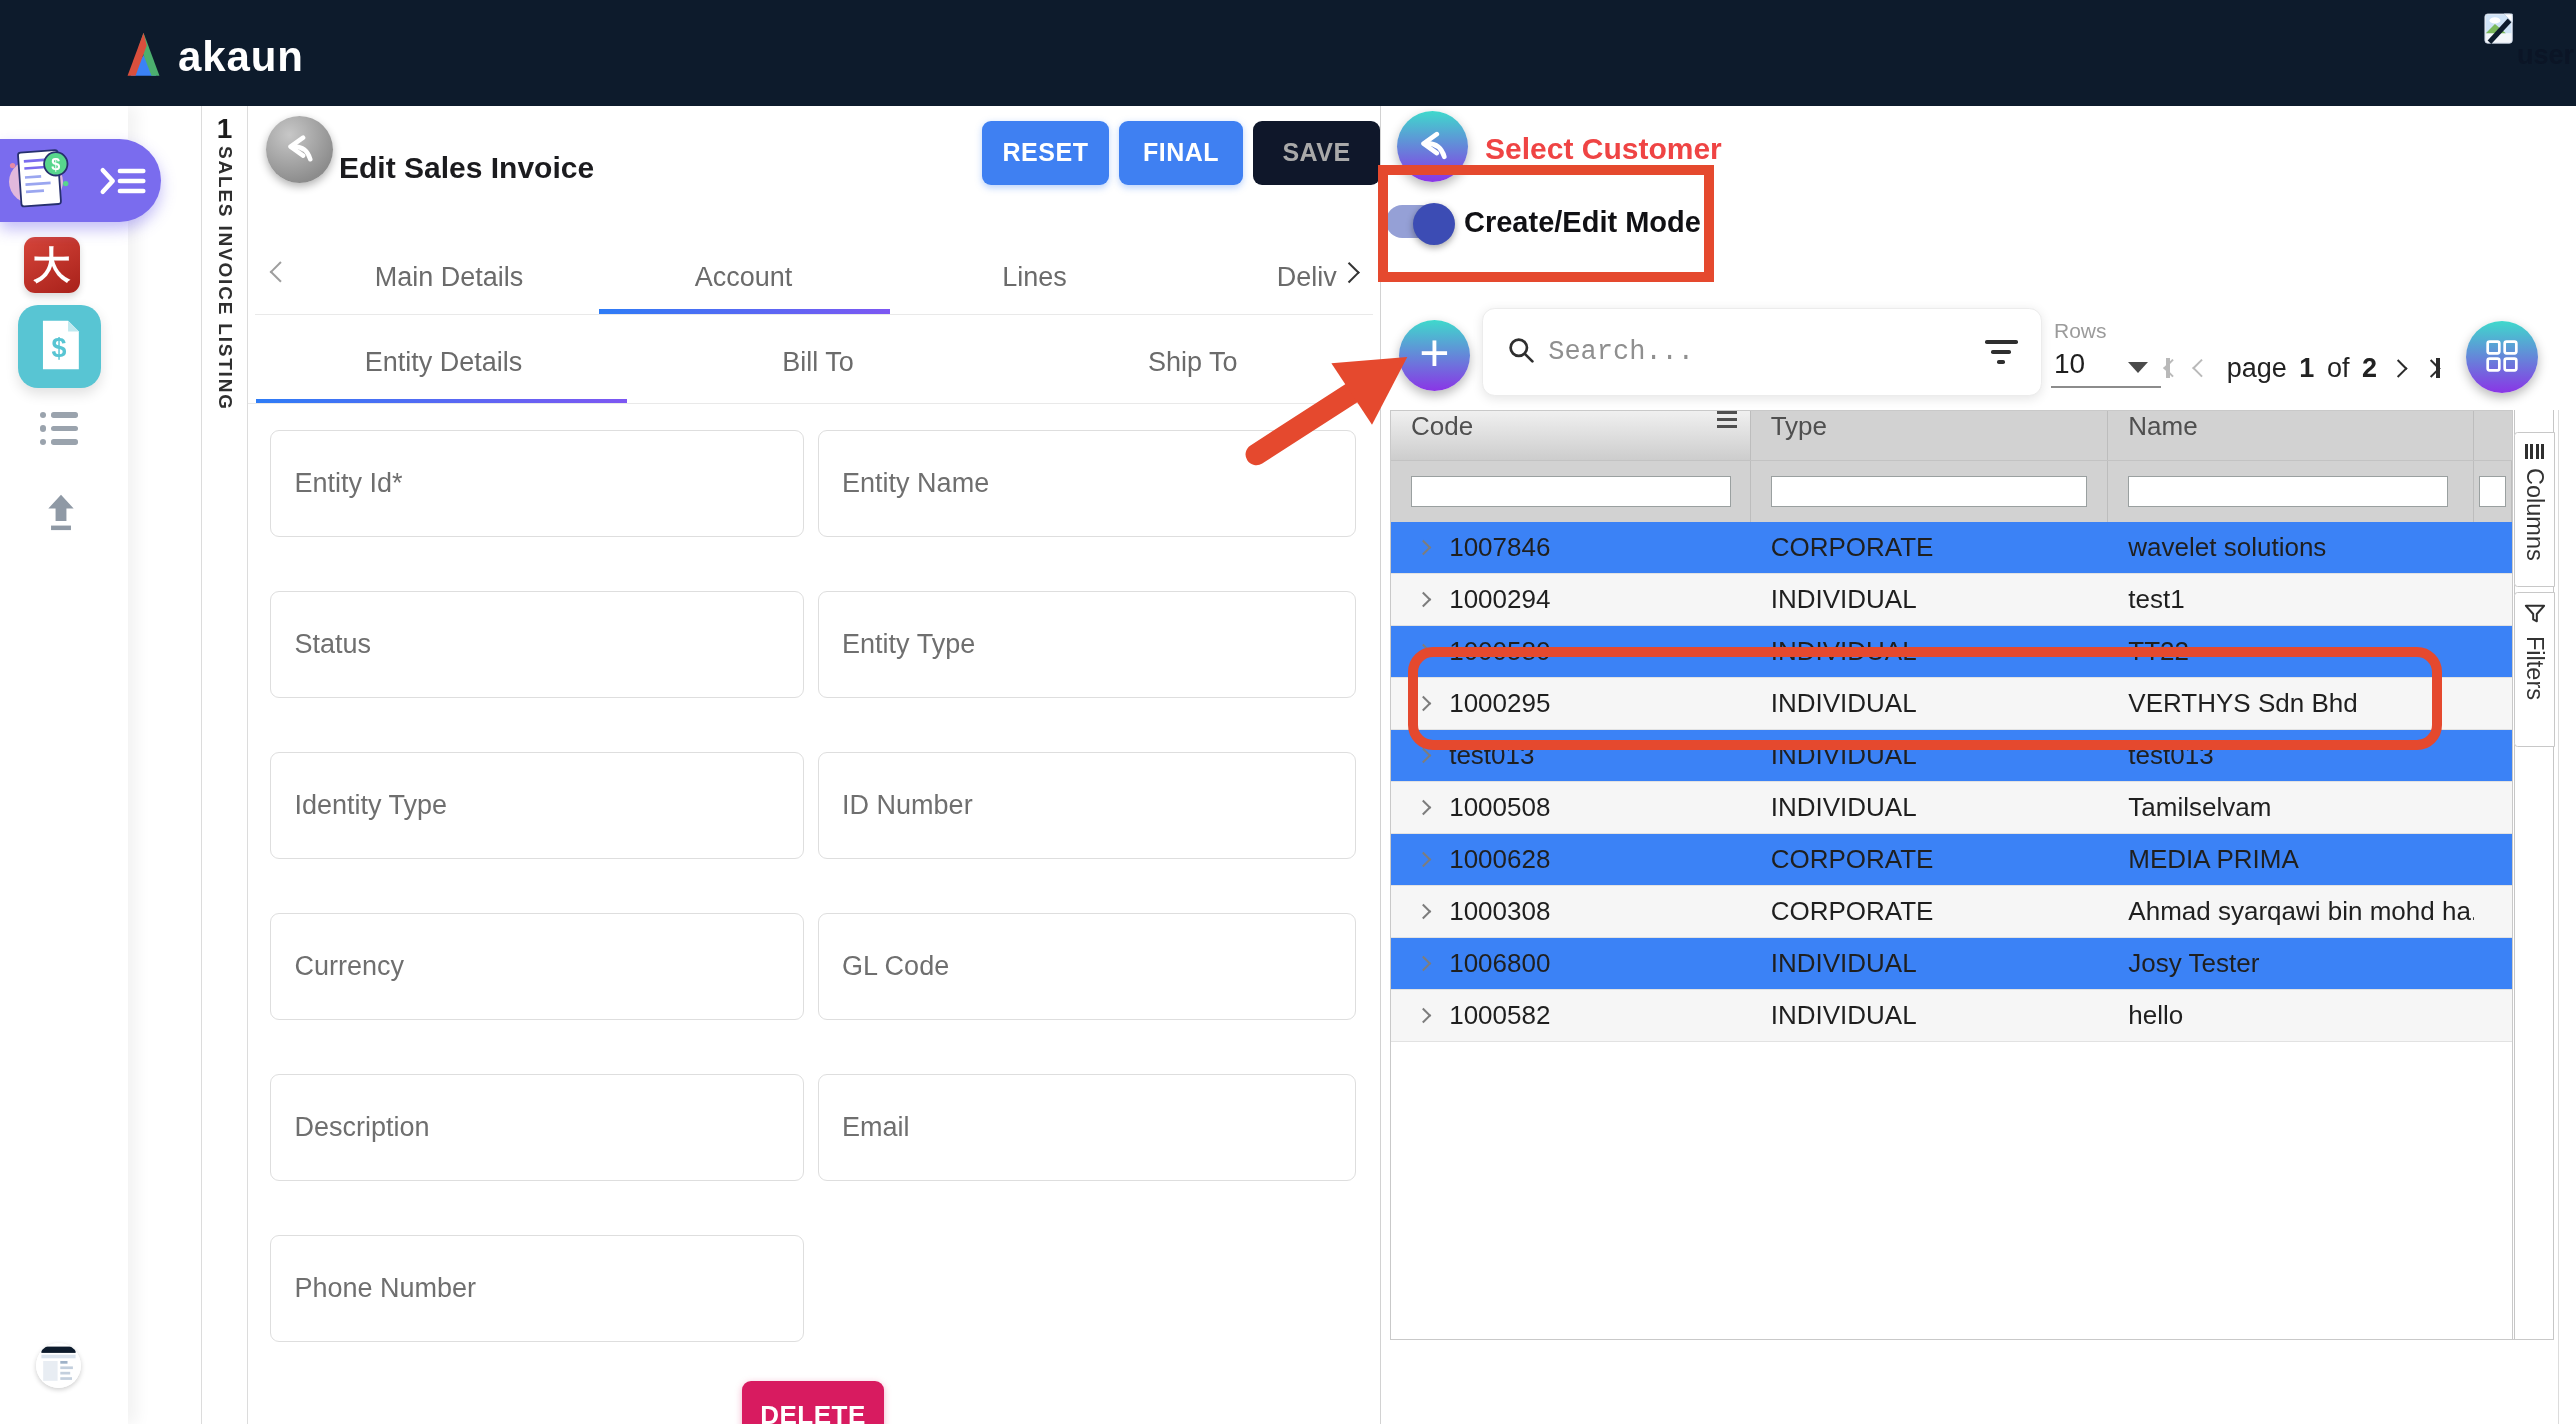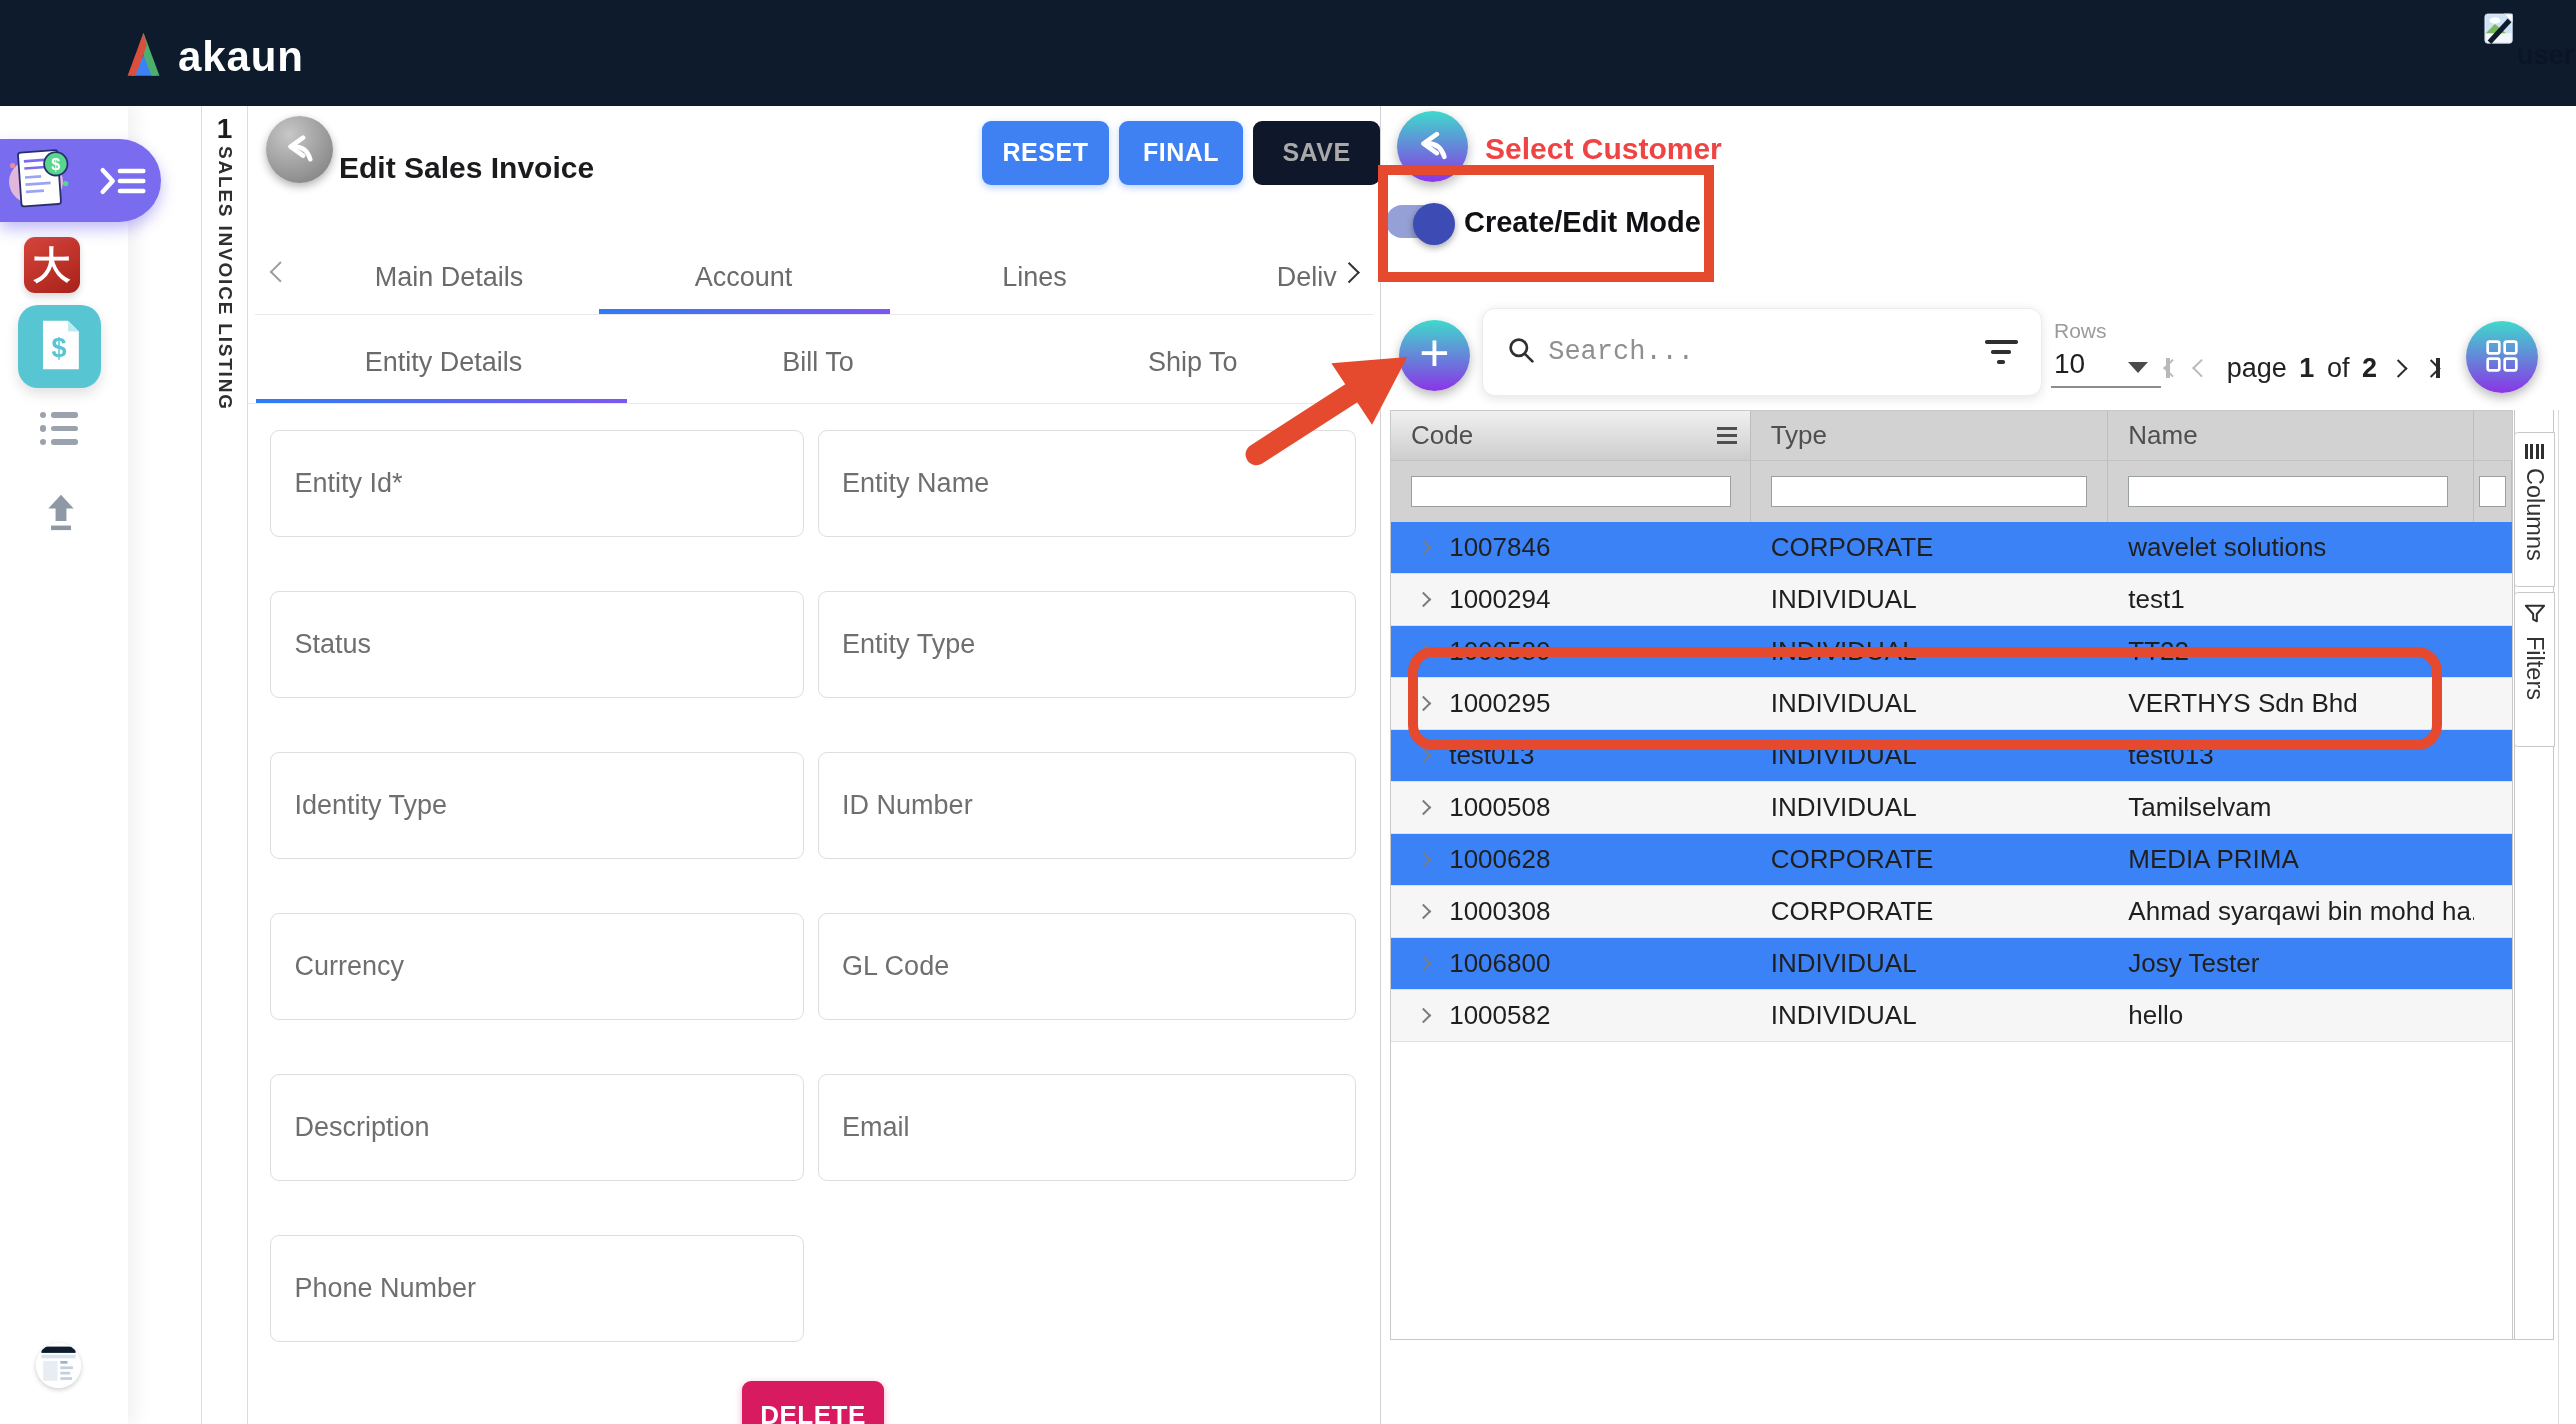--- a/index.html
+++ b/index.html
@@ -116,21 +116,21 @@
   .pg.gray .chev { border-color:#b9b9b9; }
   .pg.darkc .chev { border-color:#2b2b2b; } .pg.darkc .pgbar { background:#2b2b2b; }
   .pager .word { margin:0 6.3px; font-weight:500; }
   .pager .num { font-weight:700; margin:0 6.3px; }
   .grid-btn { position:absolute; left:1085px; top:215px; width:72px; height:72px; }
 
   
   .tablebox { position:absolute; left:9px; top:304px; width:1123px; height:930px;
     border:0.9px solid #c9c9c9; background:#fff; }
   .thead { display:flex; height:50px; background:#d2d2d2; border-bottom:0.9px solid #c3c3c3; }
-  .th { display:flex; align-items:center; padding-left:20px; font-size:26px; color:#4f4f4f;
+  .th { display:flex; padding-left:20px; font-size:26px; color:#4f4f4f;
     border-right:0.9px solid #bdbdbd; cursor:pointer; }
   .th.c-code { background:linear-gradient(180deg,#f0f0f0,#cdcdcd); }
   .c-code { width:360px; } .c-type { width:358px; } .c-name { width:366px; } .c-sliver { width:38px; border-right:none; }
   .burger { margin-left:auto; margin-right:12.7px; display:flex; flex-direction:column; gap:4.5px; cursor:pointer; }
   .burger i { width:20px; height:2.7px; background:#4f4f4f; display:block; }
   .tfilter { display:flex; height:61px; background:#d2d2d2; }
   .tf { display:flex; align-items:center; padding-left:20px; border-right:0.9px solid #bdbdbd; }
   .tf input { width:320px; height:31px; border:1.8px solid #9aa0a0; background:#fff; outline:none;
     font-family:inherit; font-size:22px; padding:0 7.2px; }
   .tf.c-type input { width:316px; } .tf.c-sliver { padding-left:5.4px; } .tf.c-sliver input { width:27px; }

